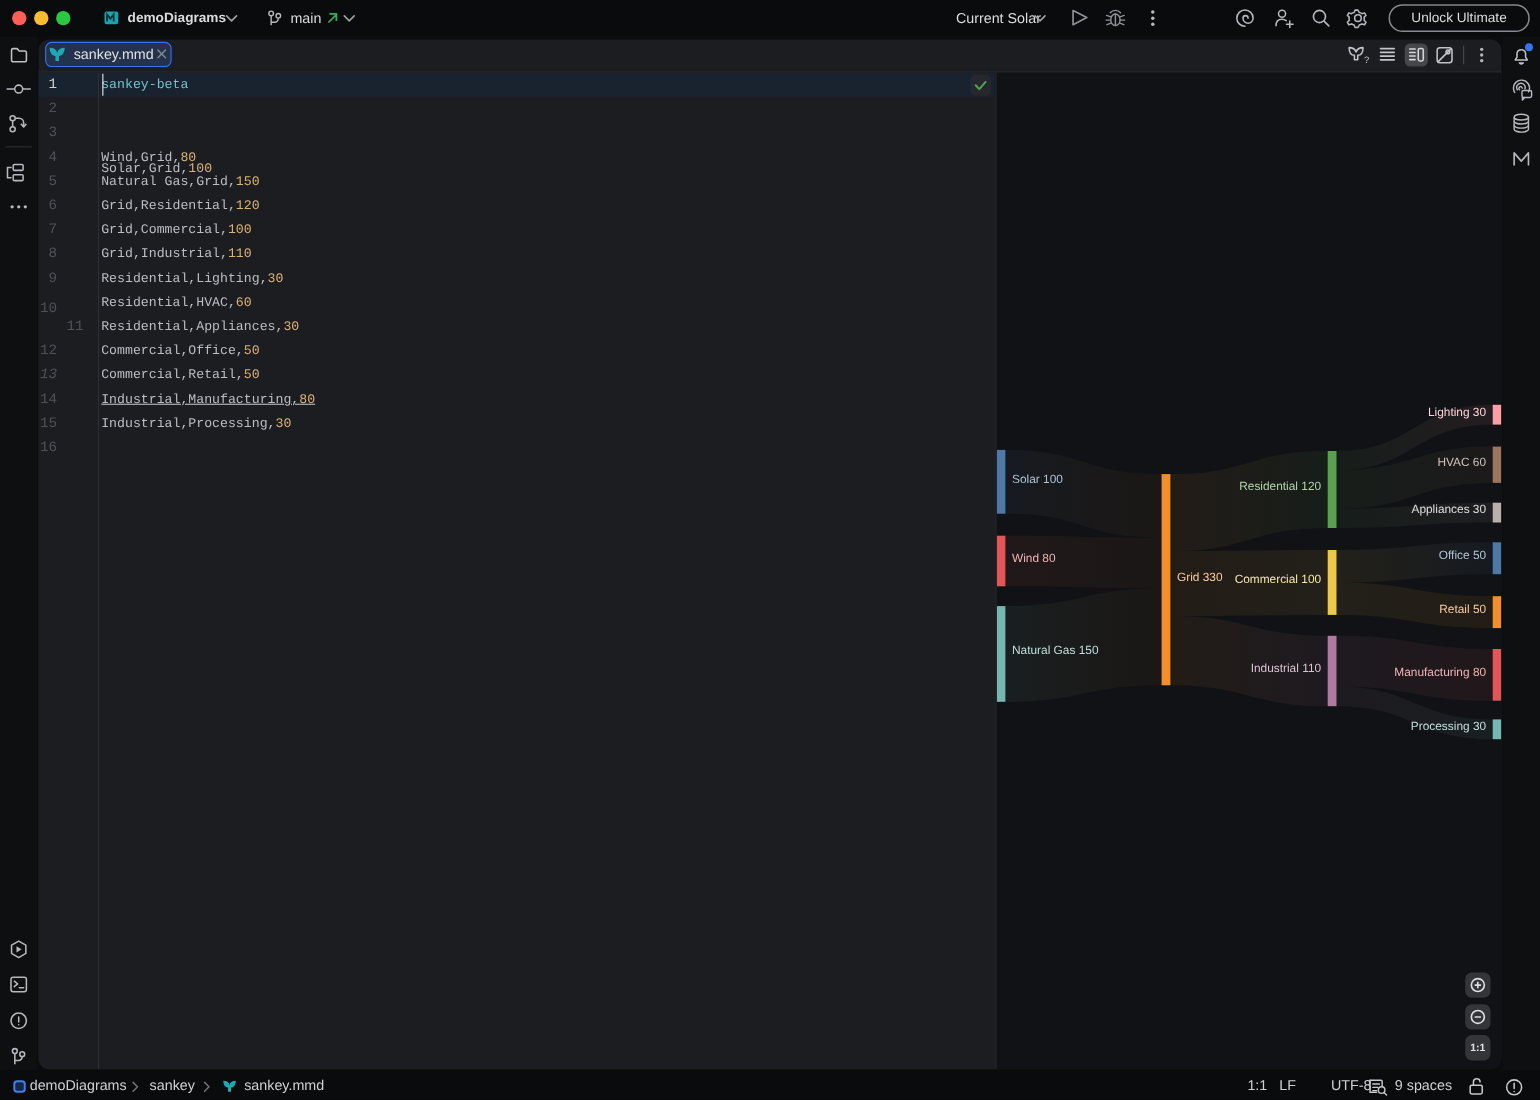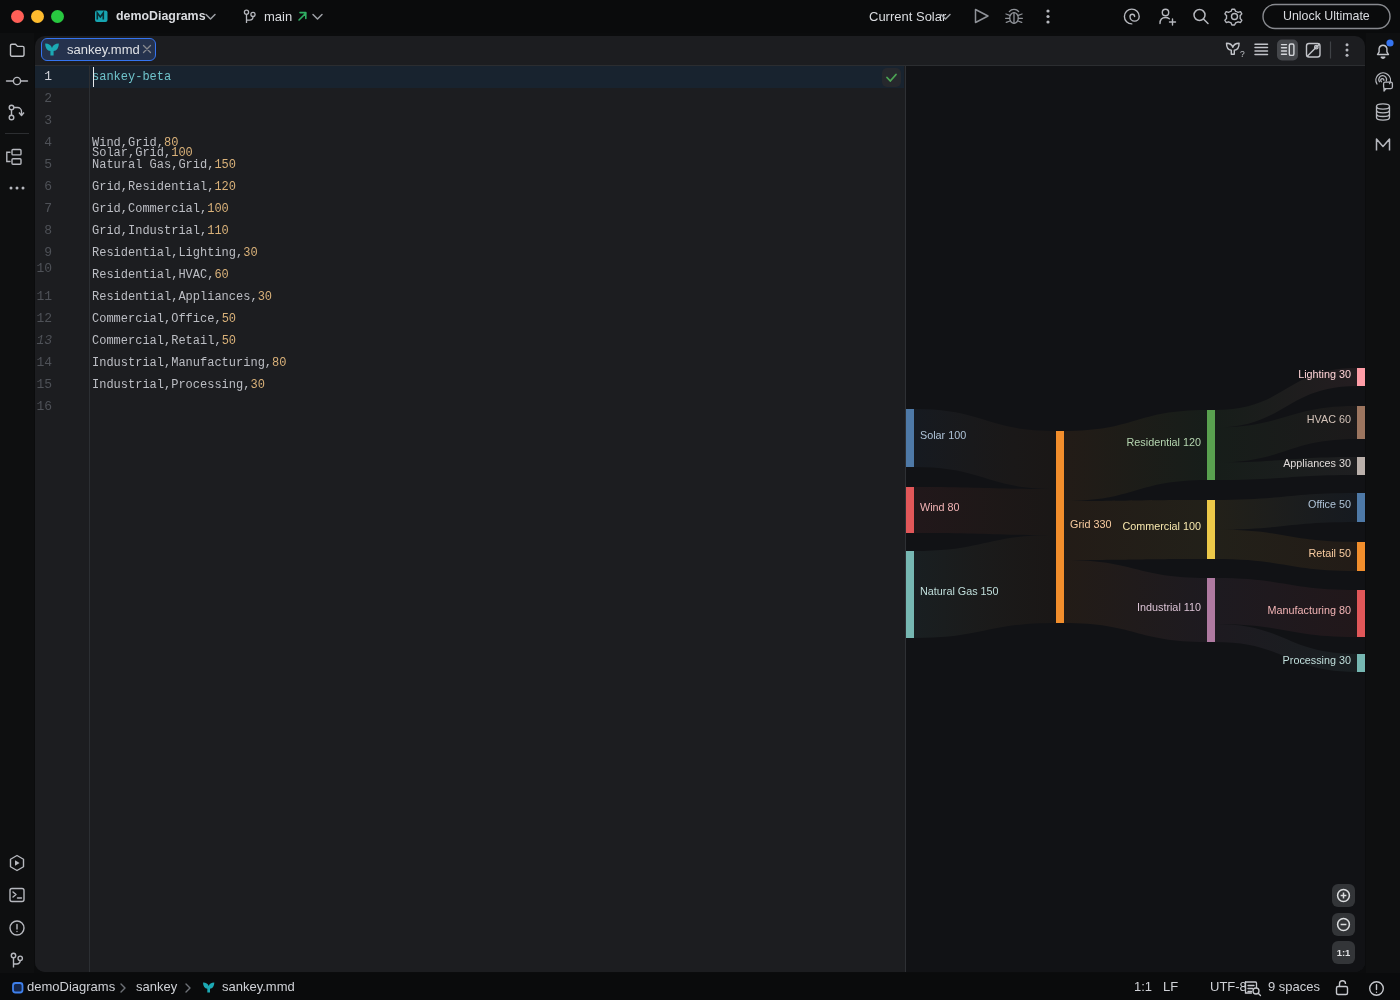--- a/index.html
+++ b/index.html
@@ -52,42 +52,42 @@
     <div class="abs" id="gutter" style="left:0;top:0;">
       <div class="abs gutline" style="top:0;color:#ced0d6;">1</div>
       <div class="abs gutline" style="top:22px;">2</div>
       <div class="abs gutline" style="top:44px;">3</div>
       <div class="abs gutline" style="top:66px;">4</div>
       <div class="abs gutline" style="top:88px;">5</div>
       <div class="abs gutline" style="top:110px;">6</div>
       <div class="abs gutline" style="top:132px;">7</div>
       <div class="abs gutline" style="top:154px;">8</div>
       <div class="abs gutline" style="top:176px;">9</div>
-      <div class="abs gutline" style="top:192px;">10</div>
-      <div class="abs gutline" style="top:220px;">11</div>
+      <div class="abs gutline" style="top:204px;">10</div>
+      <div class="abs gutline" style="top:220px;padding-left:24px;">11</div>
       <div class="abs gutline" style="top:242px;">12</div>
       <div class="abs gutline" style="top:264px;font-style:italic;">13</div>
       <div class="abs gutline" style="top:286px;">14</div>
       <div class="abs gutline" style="top:308px;">15</div>
       <div class="abs gutline" style="top:330px;">16</div>
     </div>
     <div class="abs" id="code" style="left:0;top:0;">
       <div class="abs codeline" style="top:0;color:#6fc3cb;">sankey-beta</div>
       <div class="abs codeline" style="top:44px;margin-top:32px;">Solar,Grid,<span class="num">100</span></div>
       <div class="abs codeline" style="top:66px;">Wind,Grid,<span class="num">80</span></div>
       <div class="abs codeline" style="top:88px;">Natural Gas,Grid,<span class="num">150</span></div>
       <div class="abs codeline" style="top:110px;">Grid,Residential,<span class="num">120</span></div>
       <div class="abs codeline" style="top:132px;">Grid,Commercial,<span class="num">100</span></div>
       <div class="abs codeline" style="top:154px;">Grid,Industrial,<span class="num">110</span></div>
       <div class="abs codeline" style="top:176px;">Residential,Lighting,<span class="num">30</span></div>
       <div class="abs codeline" style="top:198px;">Residential,HVAC,<span class="num">60</span></div>
       <div class="abs codeline" style="top:220px;">Residential,Appliances,<span class="num">30</span></div>
       <div class="abs codeline" style="top:242px;">Commercial,Office,<span class="num">50</span></div>
       <div class="abs codeline" style="top:264px;">Commercial,Retail,<span class="num">50</span></div>
-      <div class="abs codeline" style="top:286px;">Industrial,Manufacturing,<span class="num">80</span></div>
+      <div class="abs codeline" style="top:286px;text-decoration:underline;">Industrial,Manufacturing,<span class="num">80</span></div>
       <div class="abs codeline" style="top:308px;">Industrial,Processing,<span class="num">30</span></div>
       <div class="abs" style="left:57.5px;top:1px;width:1.5px;height:20px;background:#e8eaed;"></div>
       <div class="abs" style="left:847px;top:2px;width:19px;height:19px;background:#26282d;border-radius:5px;">
         <svg width="19" height="19" viewBox="0 0 19 19">
             <path d="M5 9.5 L8.3 13 L14 6.5" fill="none" stroke="#4ca454" stroke-width="1.8" stroke-linecap="round" stroke-linejoin="round"></path>
           </svg>
       </div>
     </div>
     <div class="abs" style="left:54px;top:0;width:1px;height:906px;background:#2c2f33;"></div>
   </div>

